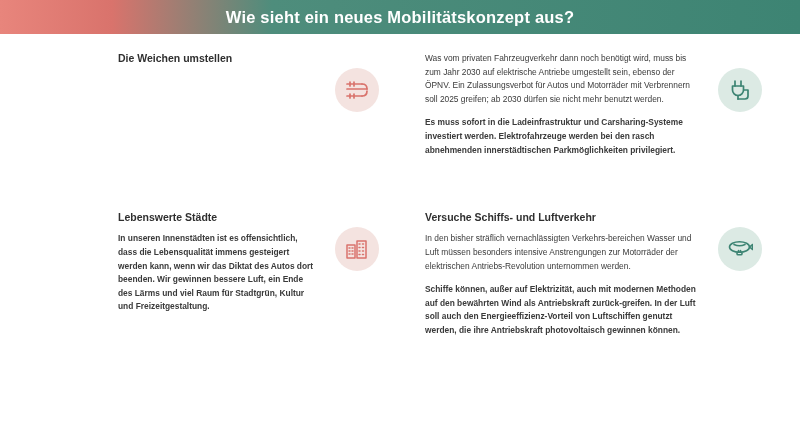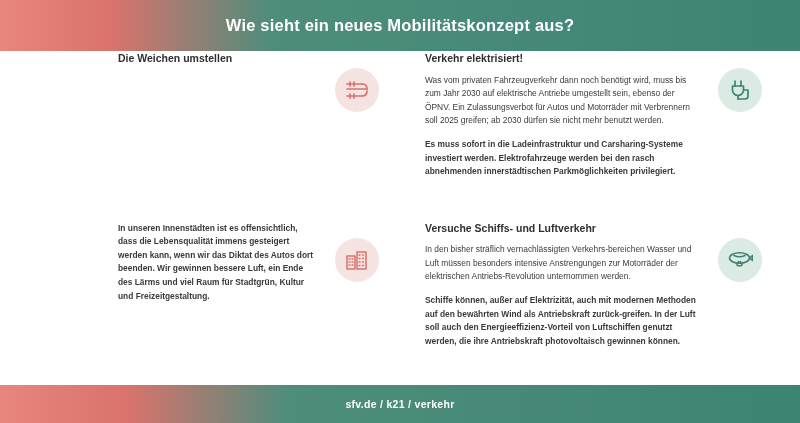--- a/index.html
+++ b/index.html
@@ -17,21 +17,21 @@
     position: relative;
     width: 800px;
     height: 423px;
     background: #ffffff;
     box-sizing: border-box;
   }
 
   
   .header {
     position: relative;
-    height: 51px;
+    height: 34px;
     width: 100%;
     background: linear-gradient(90deg, #e8857c 0%, #d9736c 14%, #4e8d7c 34%, #3d8473 100%);
     display: flex;
     align-items: center;
     justify-content: center;
   }
   .header-title {
     color: #ffffff;
     font-size: 16.5px;
     font-weight: bold;
@@ -146,51 +146,48 @@
     <div class="panel right">
       <div class="icon-badge green">
         <svg width="26" height="26" viewBox="0 0 26 26" fill="none" stroke="#3d8473" stroke-width="1.7" stroke-linecap="round" stroke-linejoin="round">
           <path d="M8 4 V9"></path>
           <path d="M14 4 V9"></path>
           <path d="M5.5 9 H16.5 V13 a5.5 5.5 0 0 1 -11 0 Z"></path>
           <path d="M11 18.5 V22"></path>
           <path d="M17 13 h4 v6 a3 3 0 0 1 -3 3 h-7"></path>
         </svg>
       </div>
-      <div class="panel-title">Verkehr elektrisiert!</div>
       <p class="panel-para">Was vom privaten Fahrzeugverkehr dann noch benötigt wird, muss bis zum Jahr 2030 auf elektrische Antriebe umgestellt sein, ebenso der ÖPNV. Ein Zulassungsverbot für Autos und Motorräder mit Verbrennern soll 2025 greifen; ab 2030 dürfen sie nicht mehr benutzt werden.</p>
       <p class="panel-para">Es muss sofort in die Ladeinfrastruktur und Carsharing-Systeme investiert werden. Elektrofahrzeuge werden bei den rasch abnehmenden innerstädtischen Parkmöglichkeiten privilegiert.</p>
     </div>
 
     <div class="panel left">
       <div class="icon-badge coral">
         <svg width="26" height="26" viewBox="0 0 26 26" fill="none" stroke="#d9736c" stroke-width="1.5" stroke-linecap="round" stroke-linejoin="round">
           <rect x="3" y="9" width="8" height="13"></rect>
           <rect x="13" y="5" width="9" height="17"></rect>
           <path d="M5 12 h1 M8 12 h1 M5 15 h1 M8 15 h1 M5 18 h1 M8 18 h1"></path>
           <path d="M15 8 h1 M18.5 8 h1 M15 11.5 h1 M18.5 11.5 h1 M15 15 h1 M18.5 15 h1 M15 18.5 h1 M18.5 18.5 h1"></path>
         </svg>
       </div>
+      <div class="panel-title">Lebenswerte Städte</div>
       <p class="panel-para">In unseren Innenstädten ist es offensichtlich, dass die Lebensqualität immens gesteigert werden kann, wenn wir das Diktat des Autos dort beenden. Wir gewinnen bessere Luft, ein Ende des Lärms und viel Raum für Stadtgrün, Kultur und Freizeitgestaltung.</p>
     </div>
 
     <div class="panel right">
       <div class="icon-badge green">
         <svg width="26" height="26" viewBox="0 0 26 26" fill="none" stroke="#3d8473" stroke-width="1.6" stroke-linecap="round" stroke-linejoin="round">
           <ellipse cx="12.5" cy="11" rx="10" ry="5.2"></ellipse>
           <path d="M7 8.5 q5.5 2.5 11 0"></path>
           <rect x="10" y="16.2" width="5" height="2.6" rx="1"></rect>
           <path d="M11.5 16.2 V14.5 M13.5 16.2 V14.5"></path>
           <path d="M22.5 11 l3 -2.5 v5 Z"></path>
         </svg>
       </div>
       <div class="panel-title">Versuche Schiffs- und Luftverkehr</div>
       <p class="panel-para">In den bisher sträflich vernachlässigten Verkehrs-bereichen Wasser und Luft müssen besonders intensive Anstrengungen zur Motorräder der elektrischen Antriebs-Revolution unternommen werden.</p>
       <p class="panel-para">Schiffe können, außer auf Elektrizität, auch mit modernen Methoden auf den bewährten Wind als Antriebskraft zurück-greifen. In der Luft soll auch den Energieeffizienz-Vorteil von Luftschiffen genutzt werden, die ihre Antriebskraft photovoltaisch gewinnen können.</p>
     </div>
 
   </div>
 
-  <div class="footer">
-    <div class="footer-text">sfv.de / k21 / verkehr</div>
-  </div>
 
 </div>
 
 </body></html>

